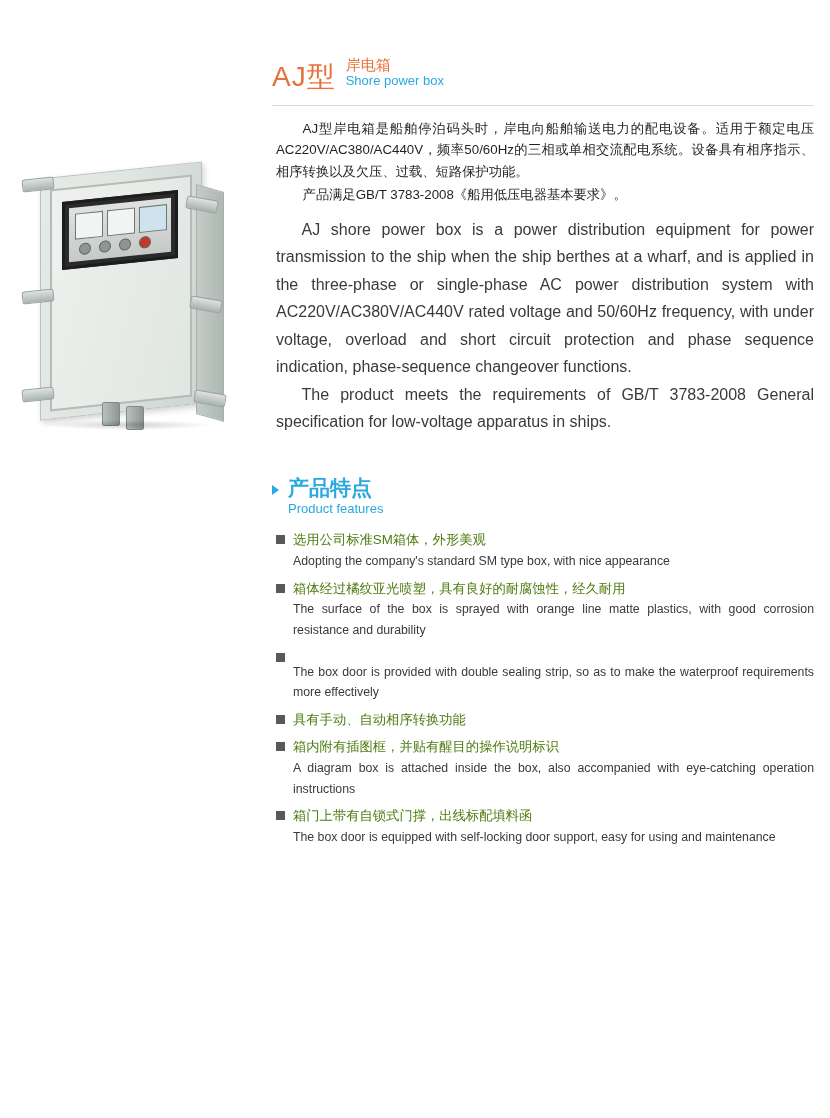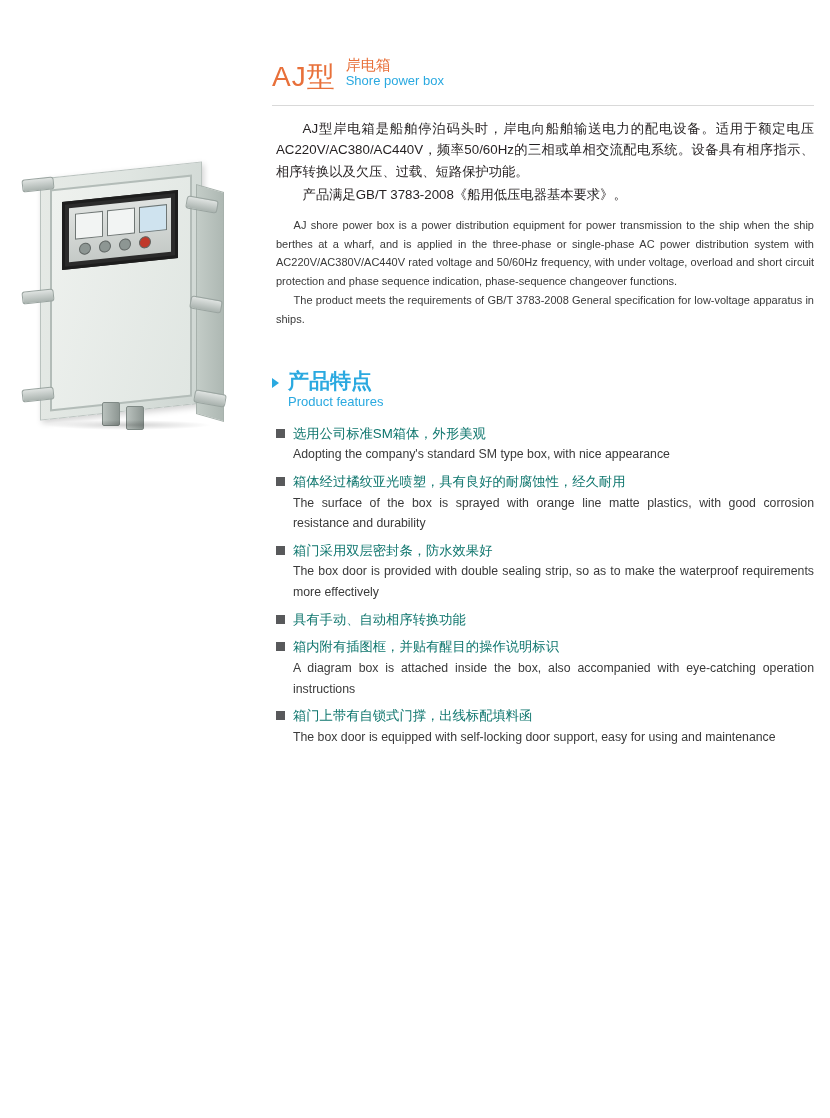--- a/index.html
+++ b/index.html
@@ -222,42 +222,42 @@
     margin: 0 0 2px 0;
     font-size: 13.3px;
     line-height: 1.62;
     color: #231f20;
     text-align: justify;
     text-justify: inter-ideograph;
   }
   p.cn.indent { text-indent: 2em; }
   p.en {
     margin: 0;
-    font-size: 11px;
+    font-size: 16px;
     line-height: 1.72;
     color: #3a3a3a;
     text-align: justify;
   }
   p.en.indent { text-indent: 1.6em; }
   .gap-sm { height: 8px; }
 
   
   .features {
     margin-top: 12px;
     padding-left: 4px;
   }
   .feature {
     margin-bottom: 7px;
   }
   .feature-cn {
     display: flex;
     align-items: flex-start;
     font-size: 13.3px;
     line-height: 1.55;
-    color: #0f766e;
+    color: #4d7c0f;
   }
   .sq-icon {
     width: 9px;
     height: 9px;
     background: #58595b;
     margin-top: 5px;
     margin-right: 8px;
     flex: 0 0 auto;
   }
   .feature-en {
@@ -342,21 +342,20 @@
         <div class="feature-cn">
           <span class="sq-icon"></span>
           <span>箱体经过橘纹亚光喷塑，具有良好的耐腐蚀性，经久耐用</span>
         </div>
         <div class="feature-en">The surface of the box is sprayed with orange line matte plastics, with good corrosion resistance and durability</div>
       </div>
 
       <div class="feature">
         <div class="feature-cn">
           <span class="sq-icon"></span>
-          <span>箱门采用双层密封条，防水效果好</span>
         </div>
         <div class="feature-en">The box door is provided with double sealing strip, so as to make the waterproof requirements more effectively</div>
       </div>
 
       <div class="feature">
         <div class="feature-cn">
           <span class="sq-icon"></span>
           <span>具有手动、自动相序转换功能</span>
         </div>
       </div>

